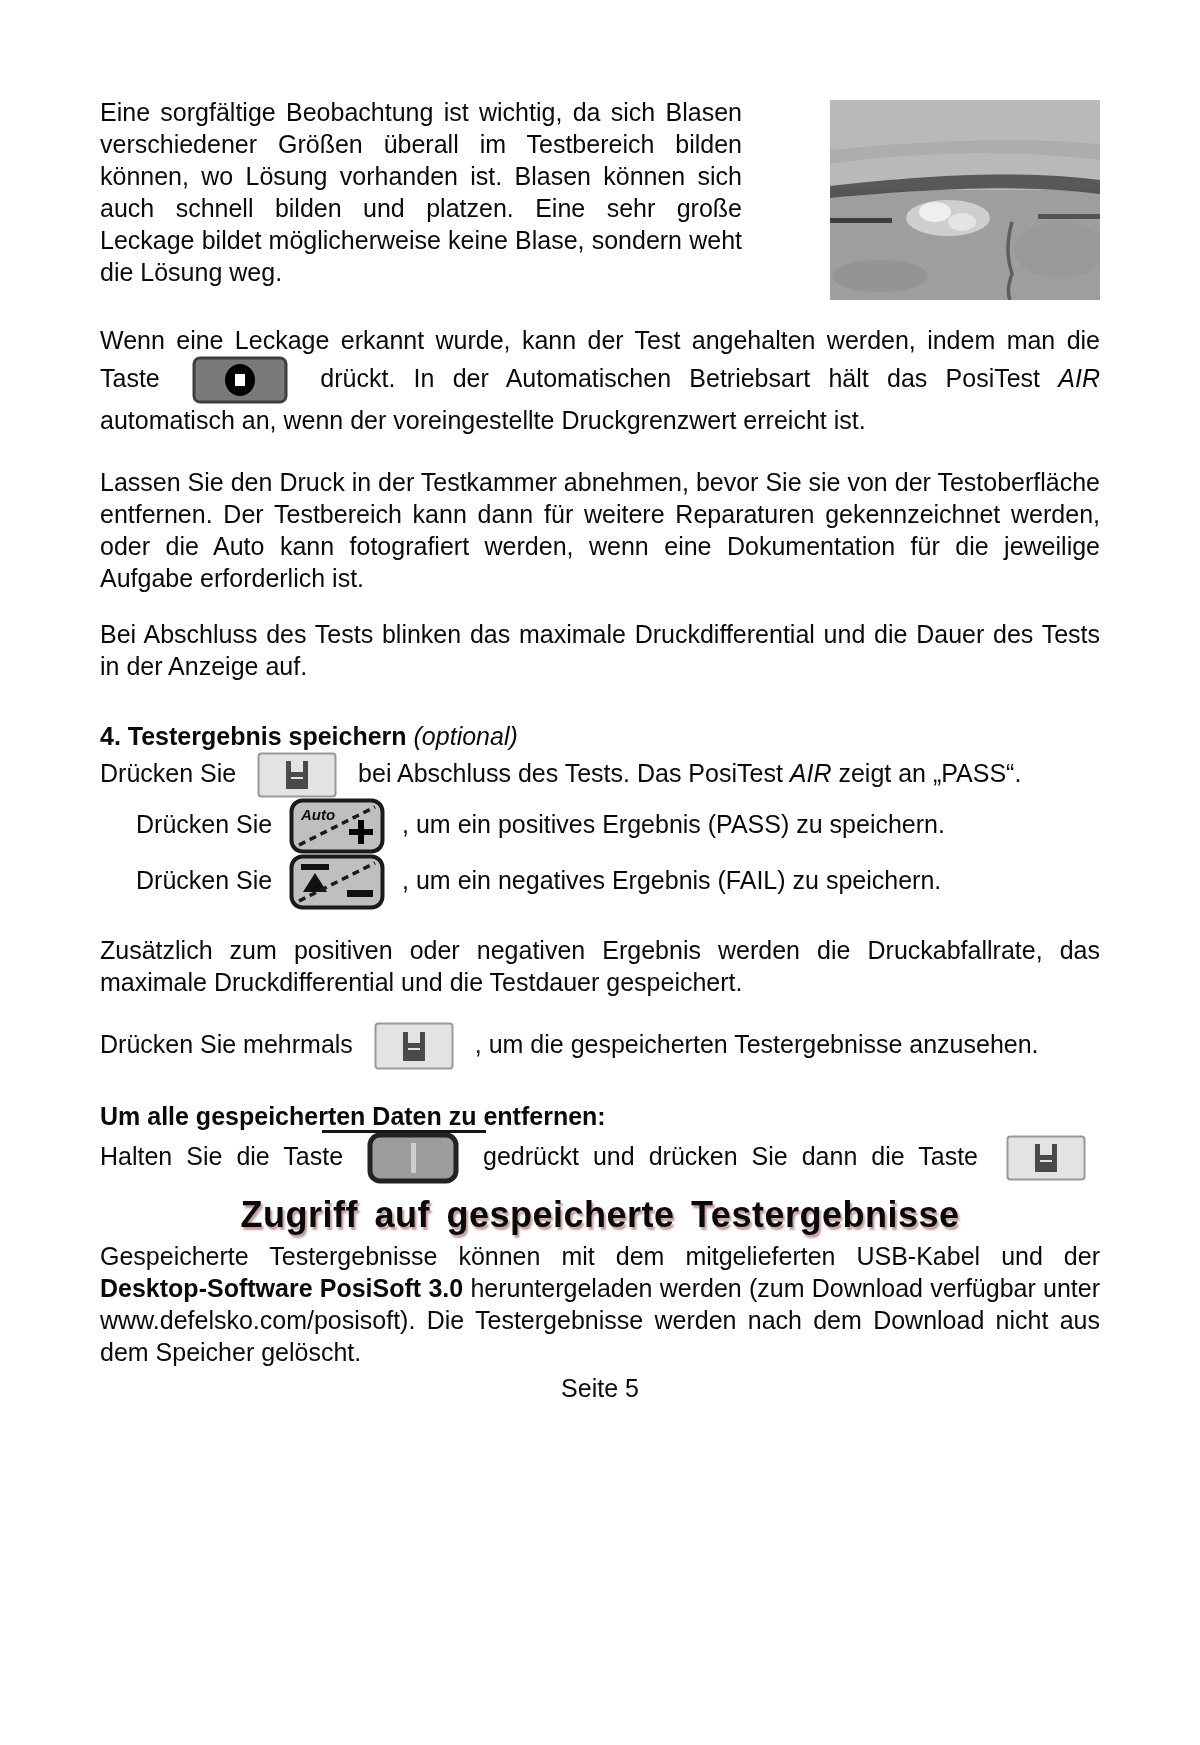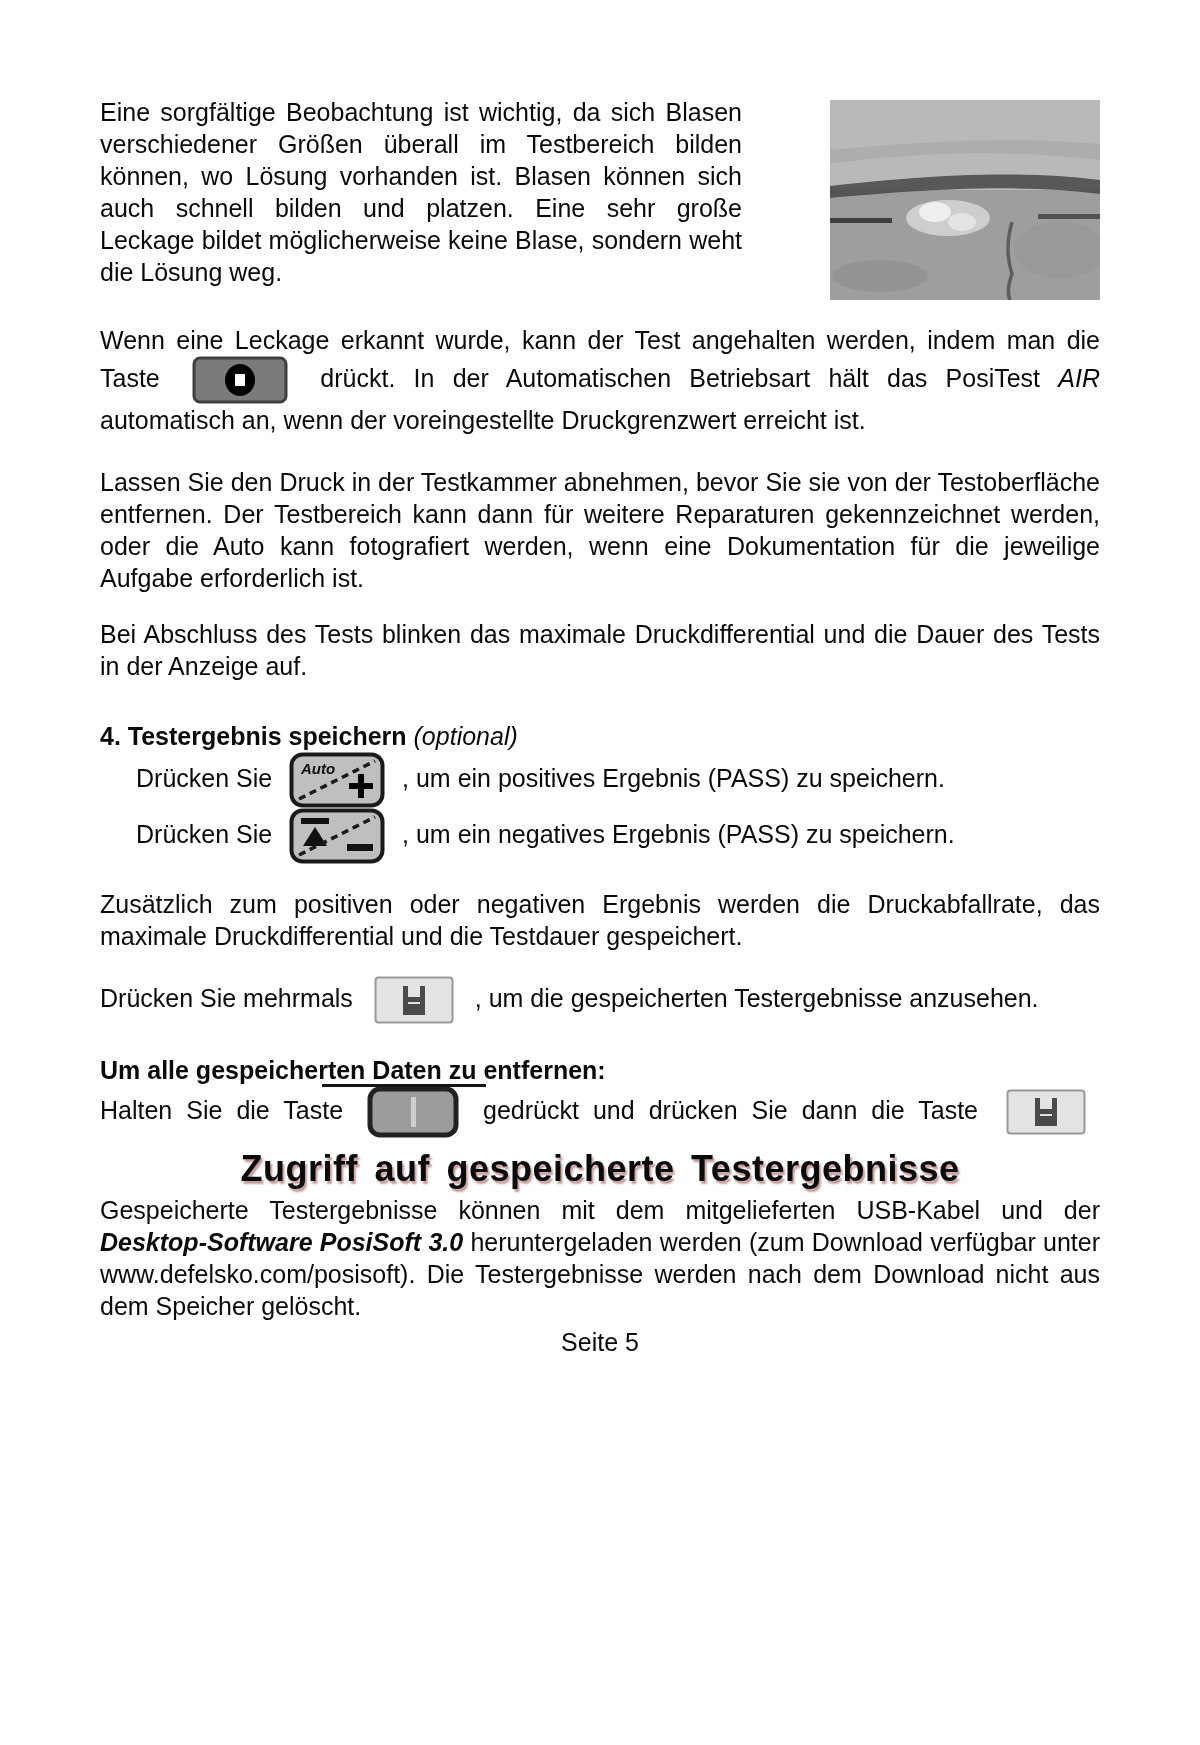--- a/index.html
+++ b/index.html
@@ -24,21 +24,21 @@
   .clear-heading { position:relative; margin:30px 0 0 0; font-size:25px; line-height:32px; font-weight:bold; }
   .underline-artifact { position:absolute; left:222px; top:30px; width:164px; height:3px; background:#151515; }
   .force-justify { text-align:justify; text-align-last:justify; }
   .access-title {
     margin:8px 0 2px 0; text-align:center; font-size:36px; line-height:46px;
     font-weight:bold; letter-spacing:0.5px; word-spacing:6px;
     text-shadow:2px 3px 2px rgba(146,74,74,0.55);
   }
   .footer { margin-top:4px; text-align:center; font-size:25px; line-height:32px; }
   .air { font-style:italic; }
-  .bold-it { font-weight:bold; font-style:italic; }
+  .bold-it { font-weight:bold; }
 </style>
 </head>
 <body>
 
 <div class="page">
   <div class="content">
 
     <div class="intro-row">
       <p class="para justify intro-text">
         <span>Eine sorgfältige Beobachtung ist wichtig, da sich Blasen verschiedener Größen überall im Testbereich bilden können, wo Lösung vorhanden ist. Blasen können sich auch schnell bilden und platzen. Eine sehr große Leckage bildet möglicherweise keine Blase, sondern weht die Lösung weg.</span>
@@ -77,20 +77,36 @@
 
     <p class="para justify mt-34">
       <span>Bei Abschluss des Tests blinken das maximale Druckdifferential und die Dauer des Tests in der Anzeige auf.</span>
     </p>
 
     <h4 class="sub-heading">
       <span>4. Testergebnis speichern</span>
       <span class="opt">(optional)</span>
     </h4>
 
+    <p class="para justify">
+      <span>Drücken Sie</span>
+      <svg class="btn-icon" width="80" height="46" viewBox="0 0 80 46">
+        <rect x="1.5" y="1.5" width="77" height="43" rx="3" fill="#e3e3e3" stroke="#999999" stroke-width="2"></rect>
+        <g fill="#4a4a4a">
+          <rect x="29" y="9" width="5" height="28"></rect>
+          <rect x="46" y="9" width="5" height="28"></rect>
+          <rect x="29" y="20" width="22" height="5"></rect>
+          <rect x="34" y="27" width="12" height="10"></rect>
+        </g>
+      </svg>
+      <span>bei Abschluss des Tests. Das PosiTest</span>
+      <span class="air">AIR</span>
+      <span>zeigt an</span>
+      <span>„PASS“.</span>
+    </p>
 
     <p class="indent">
       <span>Drücken Sie</span>
       <svg class="btn-icon tight" width="96" height="56" viewBox="0 0 96 56">
         <rect x="2.5" y="2.5" width="91" height="51" rx="11" fill="#bfbfbf" stroke="#1a1a1a" stroke-width="4"></rect>
         <text x="12" y="22" font-size="15" font-weight="bold" font-style="italic" fill="#111111">Auto</text>
         <line x1="10" y1="47" x2="86" y2="9" stroke="#1a1a1a" stroke-width="3.5" stroke-dasharray="7 5"></line>
         <rect x="60" y="31" width="24" height="6" fill="#000000"></rect>
         <rect x="69" y="22" width="6" height="24" fill="#000000"></rect>
       </svg>
@@ -99,21 +115,21 @@
 
     <p class="indent">
       <span>Drücken Sie</span>
       <svg class="btn-icon tight" width="96" height="56" viewBox="0 0 96 56">
         <rect x="2.5" y="2.5" width="91" height="51" rx="11" fill="#bfbfbf" stroke="#1a1a1a" stroke-width="4"></rect>
         <rect x="12" y="10" width="28" height="6" fill="#111111"></rect>
         <path d="M26 19 L38 38 L14 38 Z" fill="#111111"></path>
         <line x1="10" y1="47" x2="86" y2="9" stroke="#1a1a1a" stroke-width="3.5" stroke-dasharray="7 5"></line>
         <rect x="58" y="36" width="26" height="7" fill="#111111"></rect>
       </svg>
-      <span>, um ein negatives Ergebnis (PASS) zu speichern.</span>
+      <span>, um ein negatives Ergebnis (FAIL) zu speichern.</span>
     </p>
 
     <p class="para justify mt-24">
       <span>Zusätzlich zum positiven oder negativen Ergebnis werden die Druckabfallrate, das maximale Druckdifferential und die Testdauer gespeichert.</span>
     </p>
 
     <p class="para justify mt-24">
       <span>Drücken Sie mehrmals</span>
       <svg class="btn-icon" width="80" height="48" viewBox="0 0 80 48">
         <rect x="1.5" y="1.5" width="77" height="45" rx="3" fill="#e3e3e3" stroke="#999999" stroke-width="2"></rect>

